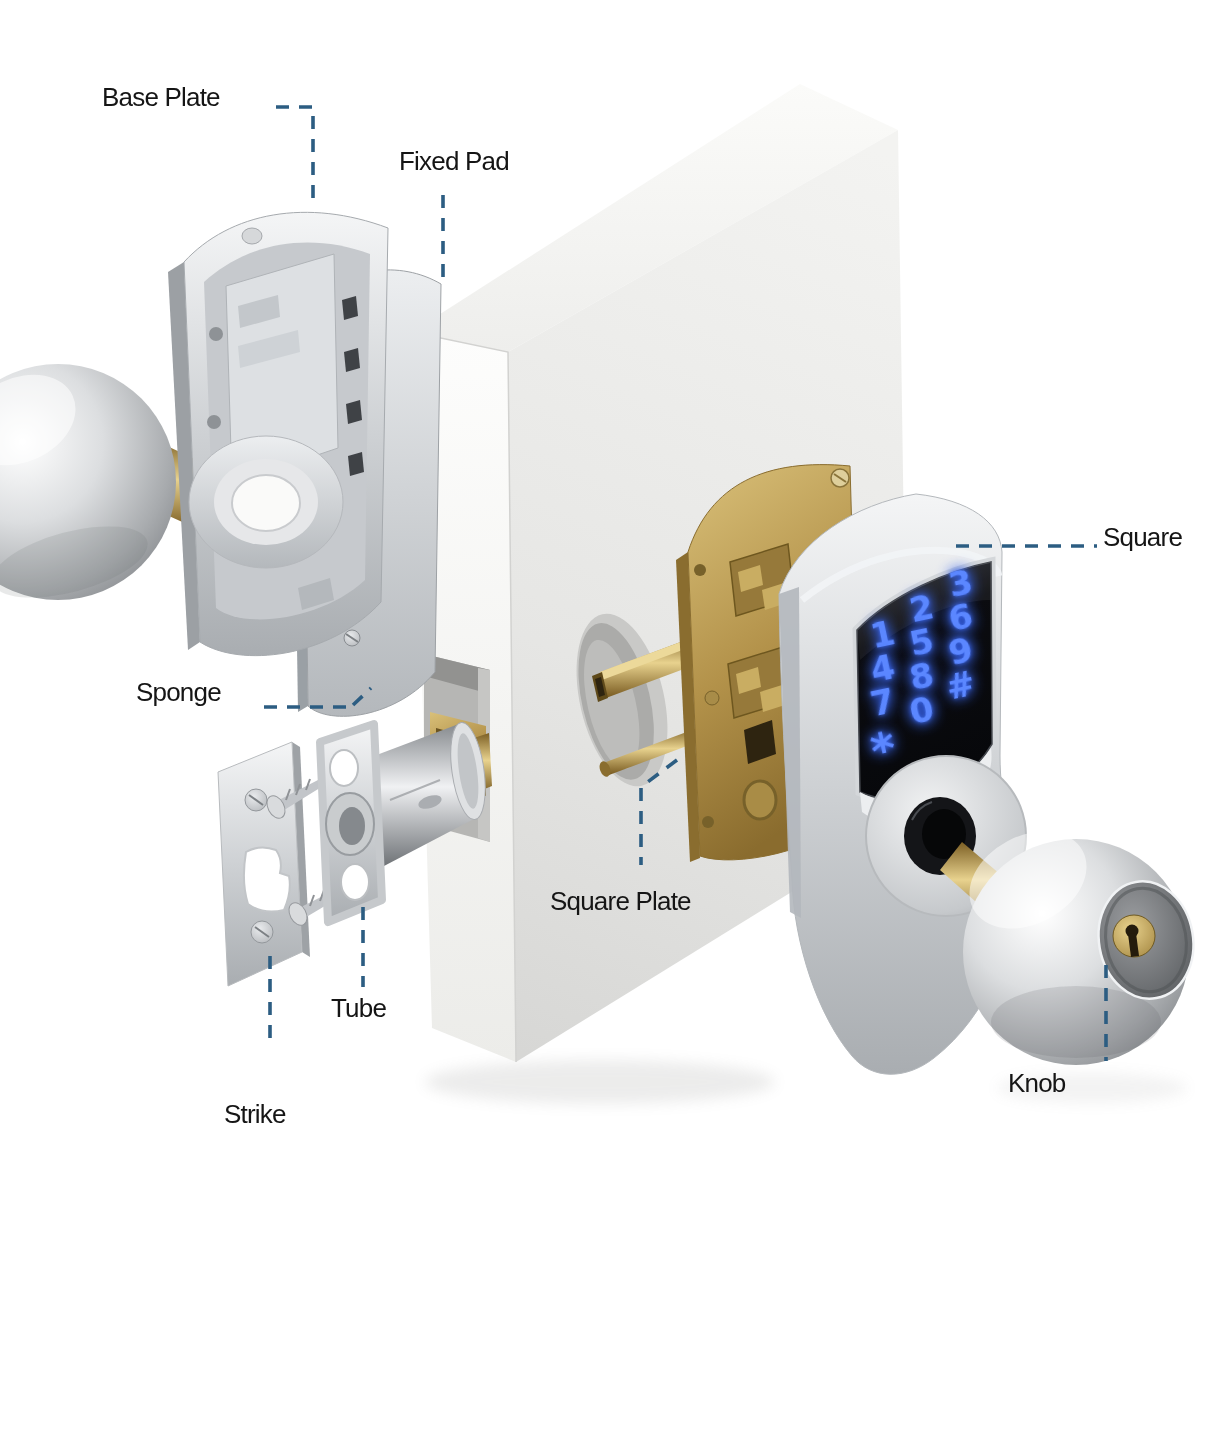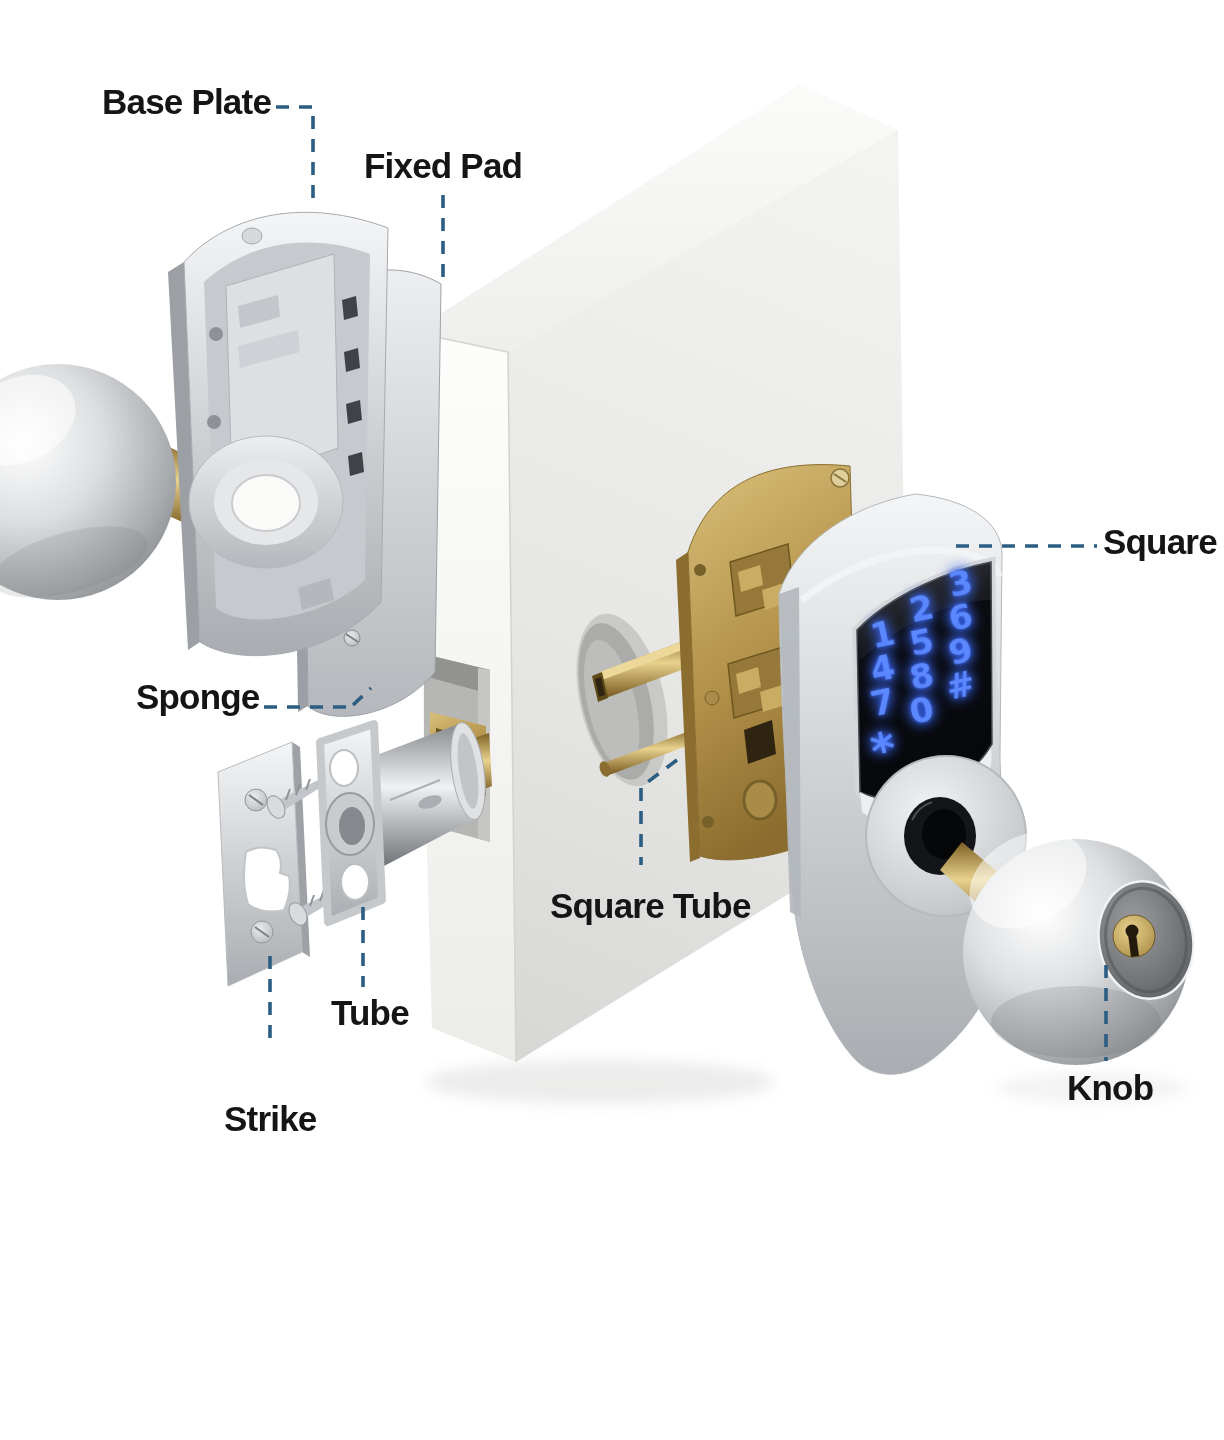--- a/index.html
+++ b/index.html
@@ -1,19 +1,19 @@
 <!DOCTYPE html>
 <html><head>
 <meta charset="utf-8">
 <style>
   html,body{margin:0;padding:0;background:#ffffff;}
   .stage{position:relative;width:1224px;height:1440px;background:#ffffff;overflow:hidden;
          font-family:"Liberation Sans", sans-serif;}
   .scene{position:absolute;left:0;top:0;}
-  .label{position:absolute;font-weight:700;font-size:35px;letter-spacing:-0.8px;
+  .label{position:absolute;font-weight:400;font-size:26px;letter-spacing:-0.8px;
          color:#151515;line-height:1;white-space:nowrap;}
   .key{font-family:"DejaVu Sans", sans-serif;font-weight:700;font-size:34px;fill:#5b87ff;
        text-anchor:middle;
        filter:drop-shadow(0 0 7px #2b57e8) drop-shadow(0 0 2px #4470f0);}
   .key-star{font-size:46px;}
   .leader{fill:none;stroke:#2c5d82;stroke-width:3.6;stroke-dasharray:13 10;}
 </style>
 </head>
 <body>
 
@@ -286,21 +286,21 @@
     <path class="leader" d="M264,707 L352,707 M353,705 L371,688"></path>
     <path class="leader" d="M677,760 L641,787 L641,865"></path>
     <path class="leader" d="M956,546 L1097,546"></path>
     <path class="leader" d="M363,907 L363,987"></path>
     <path class="leader" d="M270,956 L270,1045"></path>
     <path class="leader" d="M1106,965 L1106,1061"></path>
   </g>
 </svg>
 
 <div class="label" style="left:102px;top:84px">Base Plate</div>
-<div class="label" style="left:364px;top:148px">Fixed Pad</div>
+<div class="label" style="left:399px;top:148px">Fixed Pad</div>
 <div class="label" style="left:136px;top:679px">Sponge</div>
-<div class="label" style="left:550px;top:888px">Square Tube</div>
+<div class="label" style="left:550px;top:888px">Square Plate</div>
 <div class="label" style="left:1103px;top:524px">Square</div>
 <div class="label" style="left:331px;top:995px">Tube</div>
 <div class="label" style="left:224px;top:1101px">Strike</div>
-<div class="label" style="left:1067px;top:1070px">Knob</div>
+<div class="label" style="left:1008px;top:1070px">Knob</div>
 
 </div>
 
 </body></html>

